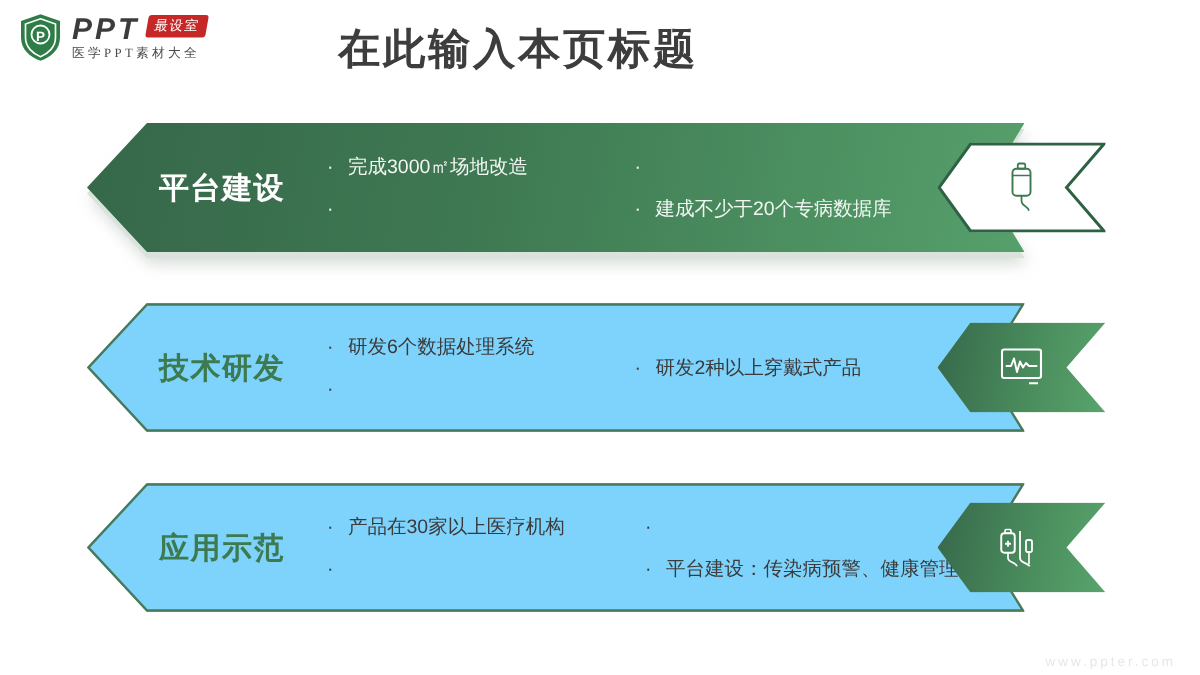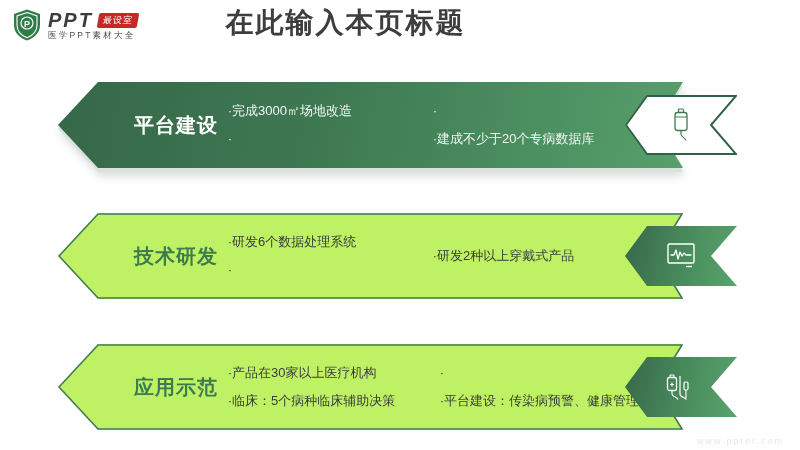--- a/index.html
+++ b/index.html
@@ -32,21 +32,21 @@
     position: relative;
   }
   .logo-textblock {
     display: flex;
     flex-direction: column;
     justify-content: center;
     gap: 1px;
   }
   .logo-row1 {
     display: flex;
-    align-items: center;
+    align-items: flex-start;
     gap: 5px;
   }
   .logo-ppt {
     font-size: 20px;
     font-weight: bold;
     font-style: italic;
     letter-spacing: 2px;
     color: #3c3c3c;
     line-height: 1;
   }
@@ -60,47 +60,47 @@
     letter-spacing: 1px;
     transform: skewX(-10deg);
     white-space: nowrap;
   }
   .logo-sub {
     font-size: 8.5px;
     color: #4a4a4a;
     letter-spacing: 2.2px;
     line-height: 1;
     white-space: nowrap;
+    font-family: Liberation Serif, serif;
   }
 
   
   .page-title {
     position: absolute;
-    top: 4px;
+    top: 14px;
     left: 0;
     width: 691px;
     text-align: center;
     font-size: 28px;
     font-weight: bold;
     color: #3d3d3d;
     letter-spacing: 2px;
   }
 
   
   .rows {
     position: absolute;
     left: 0;
     top: 82px;
     width: 800px;
   }
   .row {
     position: relative;
     height: 86px;
-    margin-bottom: 45px;
-    text-align: right;
+    margin-bottom: 34px;
   }
 
   .band {
     position: absolute;
     left: 58px;
     top: 0;
     width: 625px;
     height: 86px;
     clip-path: polygon(
       40px 0,
@@ -110,21 +110,21 @@
       40px 100%,
       0 50%
     );
     display: flex;
     align-items: center;
   }
   .band.filled {
     background: linear-gradient(100deg, #36674a 0%, #3f7a53 45%, #56a06b 100%);
   }
   .band.outlined {
-    background: #bef264;
+    background: #7dd3fc;
   }
   .band-outline {
     position: absolute;
     left: 58px;
     top: 0;
     width: 625px;
     height: 86px;
     pointer-events: none;
   }
 
@@ -345,21 +345,20 @@
     <div class="band outlined">
       <div class="band-label">应用示范</div>
       <div class="band-cols">
         <div class="col col-a">
           <div class="bullet">
             <span class="dot">·</span>
             <span>产品在30家以上医疗机构</span>
           </div>
           <div class="bullet">
             <span class="dot">·</span>
-            <span>临床：5个病种临床辅助决策</span>
           </div>
         </div>
         <div class="col col-b">
           <div class="bullet">
             <span class="dot">·</span>
           </div>
           <div class="bullet">
             <span class="dot">·</span>
             <span>平台建设：传染病预警、健康管理</span>
           </div>

